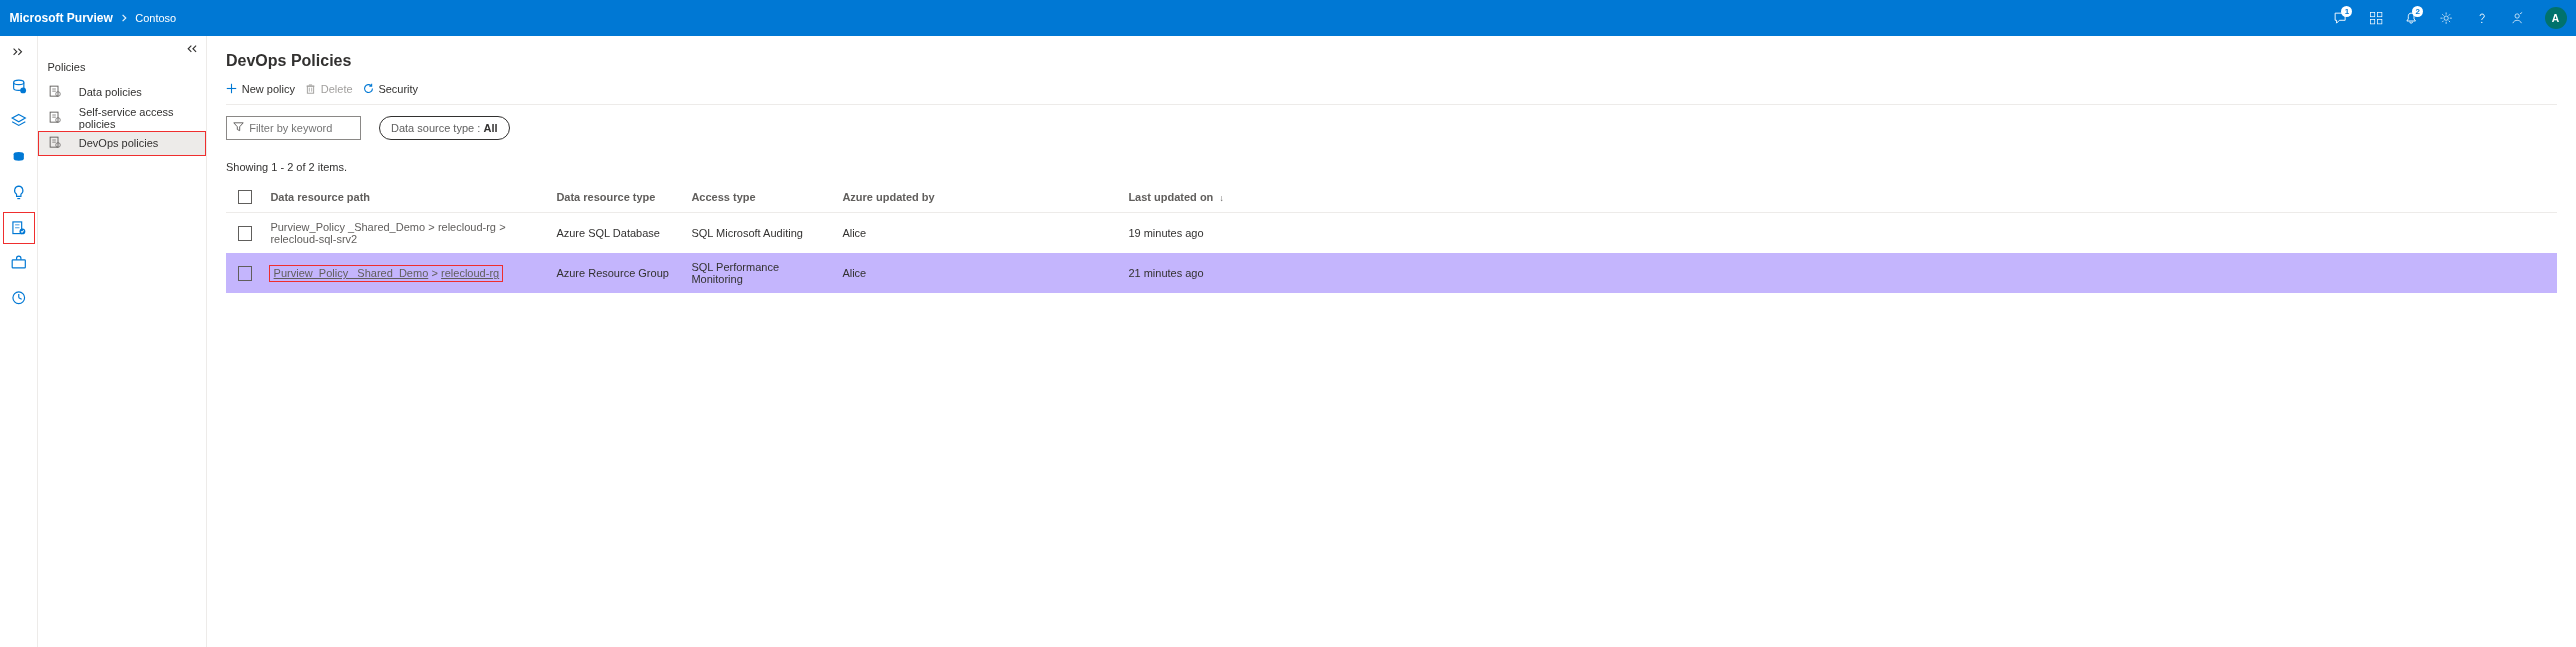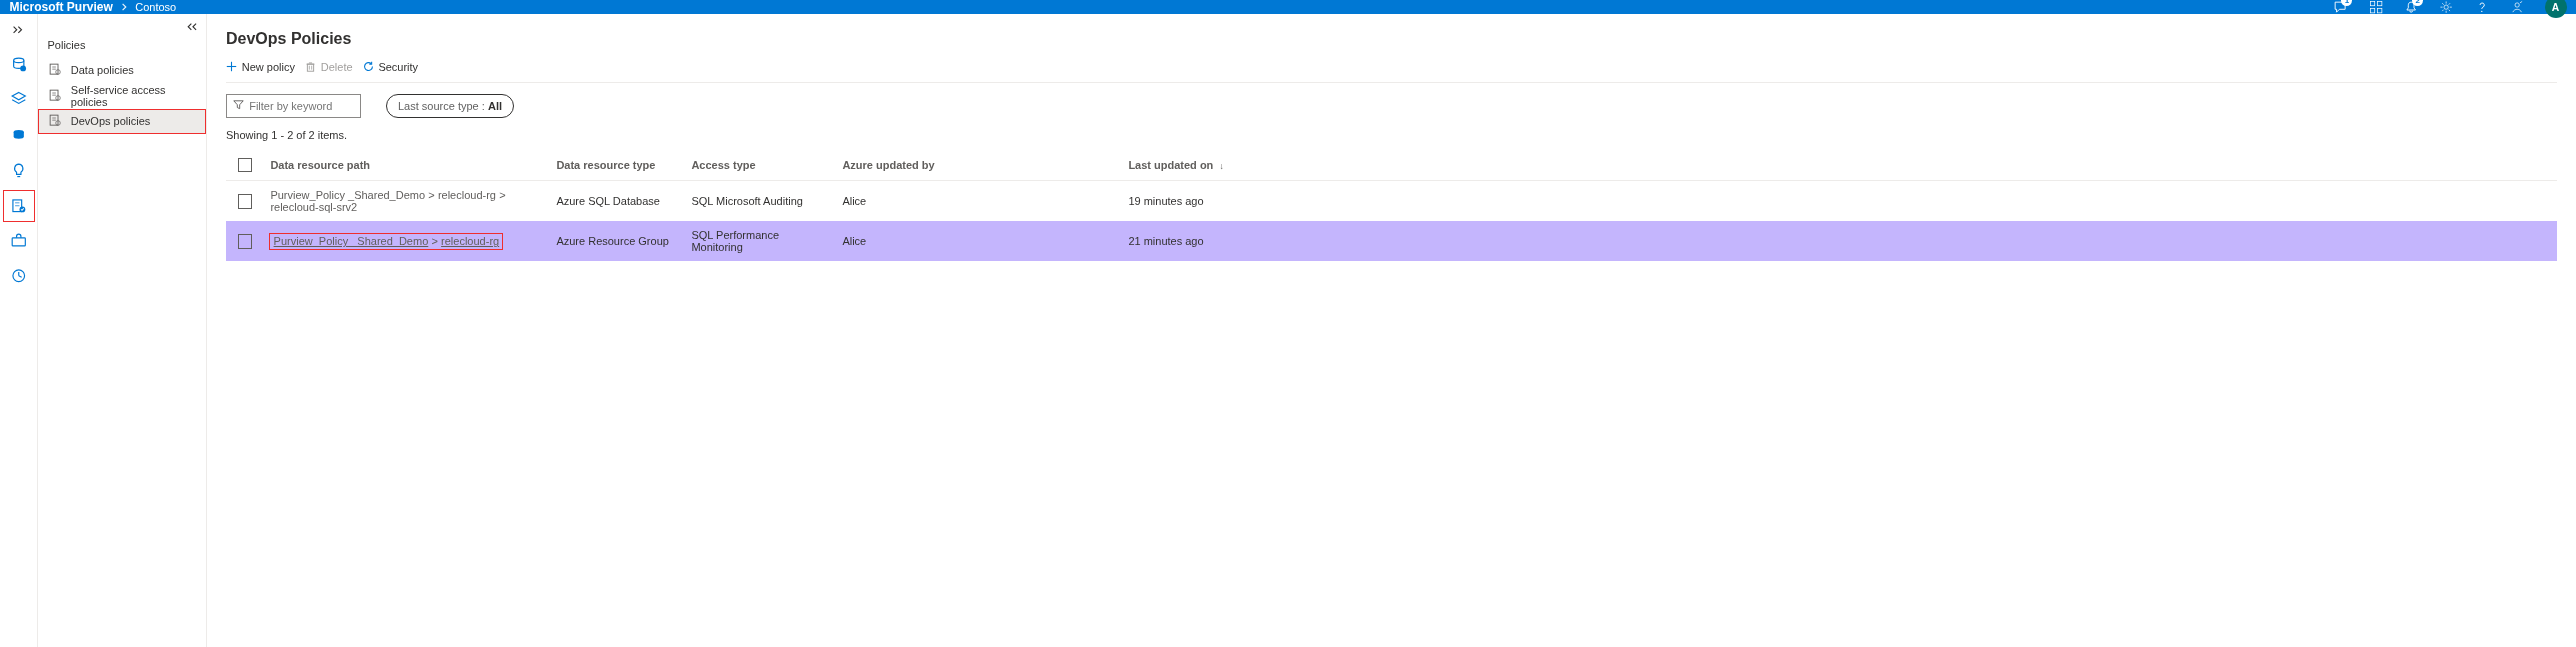--- a/index.html
+++ b/index.html
@@ -3,21 +3,21 @@
 <meta charset="utf-8">
 <style>
   * { box-sizing: border-box; margin: 0; padding: 0; }
   html, body { height: 100%; font-family: "Segoe UI", Arial, sans-serif; font-size: 11px; color: #323130; }
   body { display: flex; flex-direction: column; background: #fff; }
 
   
   .header {
     background: #0078d4;
     color: #fff;
-    height: 14px;
+    height: 36px;
     display: flex;
     align-items: center;
     padding: 0 9.5px;
     width: 100%;
   }
   .brand { font-weight: 600; font-size: 12px; }
   .chev { margin: 0 8px; font-size: 9.5px; opacity: 0.9; }
   .tenant { font-weight: 400; font-size: 11px; }
   .search-wrap {
     flex: 0 0 318px;
@@ -121,21 +121,21 @@
   }
   .panel2-title {
     padding: 0 9.5px 6.4px 9.5px;
     font-size: 11px;
     color: #323130;
   }
   .panel2-item {
     height: 25.4px;
     display: flex;
     align-items: center;
-    gap: 9px;
+    gap: 17px;
     padding: 0 9.5px;
     cursor: pointer;
     color: #323130;
   }
   .panel2-item.selected {
     background: #edebe9;
     outline: 1.6px solid #ef2e2e;
     outline-offset: -1.6px;
   }
   .panel2-item svg { flex-shrink: 0; }
@@ -167,23 +167,23 @@
     cursor: pointer;
     font-size: 11px;
   }
   .toolbar .tbtn.disabled { color: #a19f9d; cursor: default; }
   .toolbar .tbtn svg.accent { stroke: #0078d4; fill: none; }
   .toolbar .tbtn svg.muted { stroke: #a19f9d; fill: none; }
 
   .filters {
     display: flex;
     align-items: flex-end;
-    gap: 25px;
+    gap: 18px;
     margin-top: 11px;
-    margin-bottom: 11px;
+    margin-bottom: 21px;
   }
   .filter-input {
     display: flex;
     align-items: center;
     border: 0.8px solid #8a8886;
     height: 24px;
     padding: 0 6.4px;
     width: 135px;
   }
   .filter-input input {
@@ -436,21 +436,21 @@
     <div class="filters">
       <div class="filter-input">
         <span>
           <svg width="11" height="9.5" viewBox="0 0 14 12">
               <path d="M1 1 h12 l-4.5 5 v5 l-3-1.5 v-3.5 z" fill="none" stroke="#605e5c" stroke-width="1.2"></path>
             </svg>
         </span>
         <input type="text" style="margin-left: 4.8px;" placeholder="Filter by keyword">
       </div>
       <div class="filter-pill">
-        <span class="dim">Last source type :</span>
+        <span class="dim">Data source type :</span>
         <span class="bold">All</span>
       </div>
     </div>
 
     <div class="result-count">Showing 1 - 2 of 2 items.</div>
 
     <table class="table">
       <thead>
         <tr>
           <th class="check">

